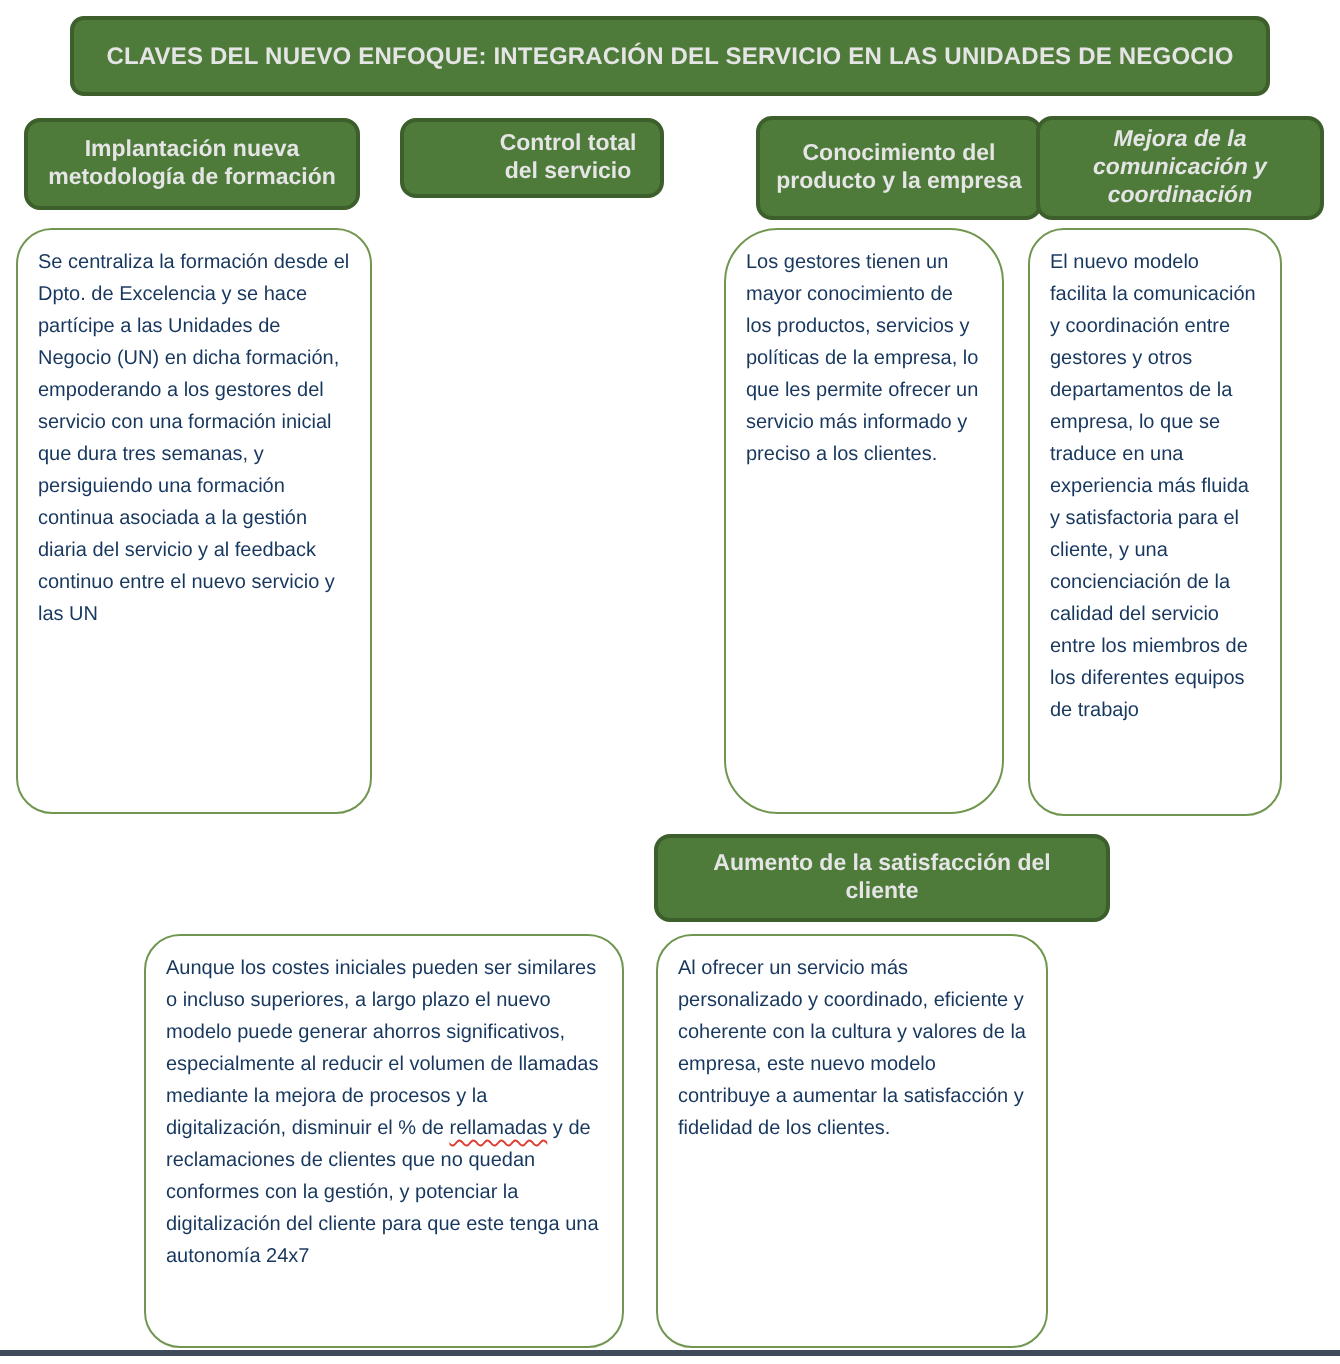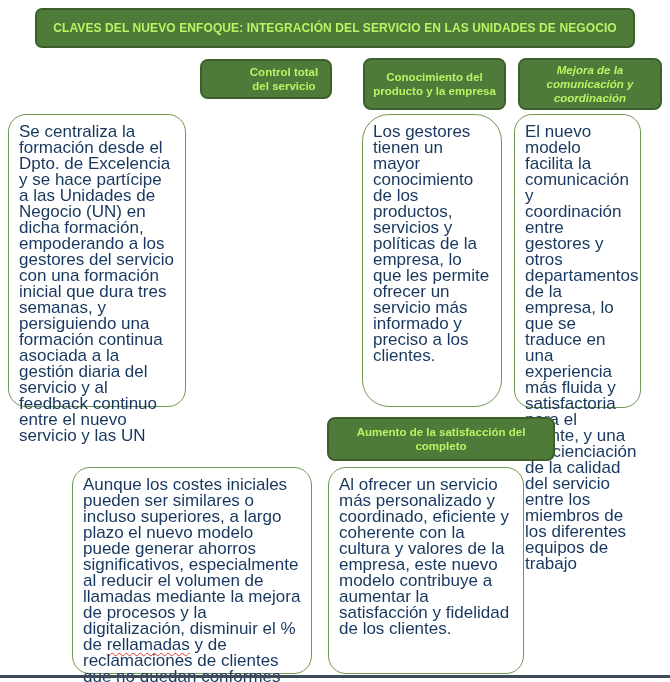--- a/index.html
+++ b/index.html
@@ -8,21 +8,21 @@
     width:670px;height:682px;
     background:#ffffff;
     font-family:"Liberation Sans", sans-serif;
     overflow:hidden;
   }
   .green-box{
     position:absolute;
     background:#4e7a3a;
     border:2px solid #3c5f2c;
     border-radius:8px;
-    color:#bef264;
+    color:#e5e5e5;
     font-weight:bold;
     display:flex;
     align-items:center;
     justify-content:center;
     text-align:center;
     box-sizing:border-box;
     padding:2px 8px;
     line-height:14px;
     font-size:11.5px;
   }
@@ -33,68 +33,69 @@
     letter-spacing:0.1px;
   }
   .body-box{
     position:absolute;
     background:#ffffff;
     border:1.5px solid #70964f;
     border-radius:18px;
     box-sizing:border-box;
     padding:9px 10px;
     color:#17375e;
-    font-size:17px;
+    font-size:10px;
     line-height:16px;
     white-space:pre-line;
   }
   .squiggle{
     text-decoration:underline;
     text-decoration-style:wavy;
     text-decoration-color:#e03a2f;
     text-decoration-thickness:1px;
     text-underline-offset:2px;
   }
   .bottom-edge{
     position:absolute;
     left:0;top:675px;width:670px;height:3px;
     background:#3f4a5a;
   }
   
   .h1{left:12px;top:59px;width:168px;height:46px;}
   .h2{left:200px;top:59px;width:132px;height:40px;padding-left:44px;}
-  .h3{left:363px;top:58px;width:143px;height:52px;}
+  .h3{left:378px;top:58px;width:143px;height:52px;}
   .h4{left:518px;top:58px;width:144px;height:52px;font-style:italic;}
   
   .b1{left:8px;top:114px;width:178px;height:293px;}
   .b2{left:196px;top:116px;width:164px;height:296px;}
   .b3{left:362px;top:114px;width:140px;height:293px;border-radius:27px;}
   .b4{left:514px;top:114px;width:127px;height:294px;}
   
   .h5{left:70px;top:417px;width:245px;height:44px;}
   .h6{left:327px;top:417px;width:228px;height:44px;}
   .b5{left:72px;top:467px;width:240px;height:207px;}
   .b6{left:328px;top:467px;width:196px;height:207px;}
 </style>
 </head>
 <body>
 
 <div class="slide">
 
   <div class="green-box title-banner">CLAVES DEL NUEVO ENFOQUE: INTEGRACIÓN DEL SERVICIO EN LAS UNIDADES DE NEGOCIO</div>
 
+  <div class="green-box h1">Implantación nueva metodología de formación</div>
   <div class="green-box h2">Control total del servicio</div>
   <div class="green-box h3">Conocimiento del producto y la empresa</div>
   <div class="green-box h4">Mejora de la comunicación y coordinación</div>
 
   <div class="body-box b1">Se centraliza la formación desde el Dpto. de Excelencia y se hace partícipe a las Unidades de Negocio (UN) en dicha formación, empoderando a los gestores del servicio con una formación inicial que dura tres semanas, y persiguiendo una formación continua asociada a la gestión diaria del servicio y al feedback continuo entre el nuevo servicio y las UN</div>
   <div class="body-box b3">Los gestores tienen un mayor conocimiento de los productos, servicios y políticas de la empresa, lo que les permite ofrecer un servicio más informado y preciso a los clientes.</div>
   <div class="body-box b4">El nuevo modelo facilita la comunicación y coordinación entre gestores y otros departamentos de la empresa, lo que se traduce en una experiencia más fluida y satisfactoria para el cliente, y una concienciación de la calidad del servicio entre los miembros de los diferentes equipos de trabajo</div>
 
-  <div class="green-box h6">Aumento de la satisfacción del completo</div>
+  <div class="green-box h6">Aumento de la satisfacción del cliente</div>
 
   <div class="body-box b5"><span>Aunque los costes iniciales pueden ser similares o incluso superiores, a largo plazo el nuevo modelo puede generar ahorros significativos, especialmente al reducir el volumen de llamadas mediante la mejora de procesos y la digitalización, disminuir el % de </span><span class="squiggle">rellamadas</span><span> y de reclamaciones de clientes que no quedan conformes con la gestión, y potenciar la digitalización del cliente para que este tenga una autonomía 24x7</span></div>
 
   <div class="body-box b6">Al ofrecer un servicio más personalizado y coordinado, eficiente y coherente con la cultura y valores de la empresa, este nuevo modelo contribuye a aumentar la satisfacción y fidelidad de los clientes.</div>
 
   <div class="bottom-edge"></div>
 
 </div>
 
 </body></html>

